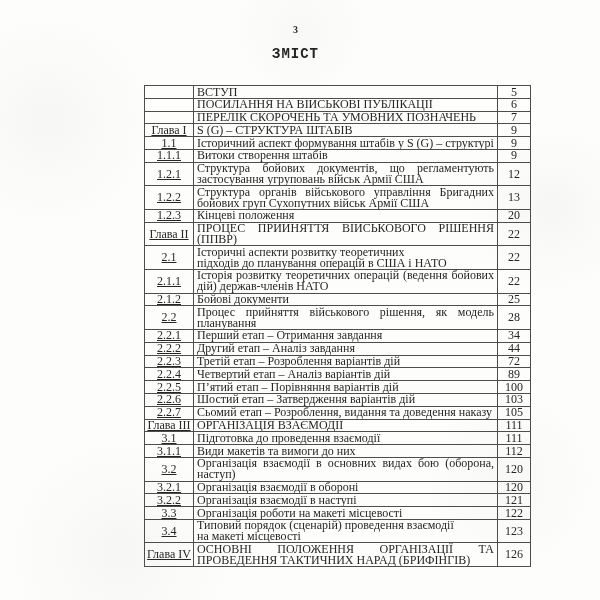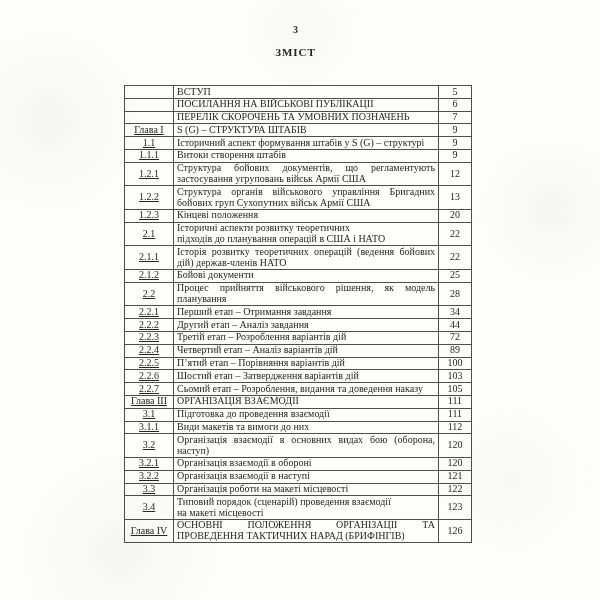--- a/index.html
+++ b/index.html
@@ -19,28 +19,28 @@
       radial-gradient(circle at 85% 80%, rgba(120,120,120,0.04), rgba(0,0,0,0) 12%),
       radial-gradient(circle at 50% 5%, rgba(120,120,120,0.04), rgba(0,0,0,0) 10%),
       #fdfdfc;
   }
   .page-number {
     position: absolute; left: 128px; top: 24px; width: 335px;
     text-align: center; font-size: 10px; font-weight: bold; color: #2b2b2b;
   }
   .page-title {
     position: absolute; left: 128px; top: 46px; width: 335px;
-    text-align: center; font-size: 11px; font-weight: bold;
-    letter-spacing: 1px; color: #242424;
+    text-align: center; font-size: 14px; font-weight: bold;
+    letter-spacing: 1px; color: #242424; font-family: Liberation Mono, monospace;
   }
   table.toc {
-    position: absolute; left: 124px; top: 85px;
-    width: 348px; table-layout: fixed;
+    position: absolute; left: 144px; top: 85px;
+    width: 387px; table-layout: fixed;
     border-collapse: collapse;
-    font-size: 10px; line-height: 10.8px; color: #262626;
+    font-size: 12px; line-height: 10.8px; color: #262626;
   }
   table.toc td {
     border: 1px solid #4d4d4d;
     vertical-align: middle;
     overflow: hidden;
   }
   td.col-num  { width: 46px; text-align: center; padding: 0.5px 1px; text-decoration: underline; }
   td.col-title{ padding: 0.5px 3px; text-align: left; }
   td.col-page { width: 30px; text-align: center; padding: 0.5px 1px; }
   td.col-title.justify { text-align: justify; }
@@ -103,20 +103,25 @@
       <td class="col-title justify">Структура органів військового управління Бригадних бойових груп Сухопутних військ Армії США</td>
       <td class="col-page">13</td>
     </tr>
 
     <tr>
       <td class="col-num">1.2.3</td>
       <td class="col-title">Кінцеві положення</td>
       <td class="col-page">20</td>
     </tr>
 
+    <tr>
+      <td class="col-num">Глава II</td>
+      <td class="col-title justify">ПРОЦЕС ПРИЙНЯТТЯ ВІЙСЬКОВОГО РІШЕННЯ (ППВР)</td>
+      <td class="col-page">22</td>
+    </tr>
 
     <tr>
       <td class="col-num">2.1</td>
       <td class="col-title preline">Історичні аспекти розвитку теоретичних
 підходів до планування операцій в США і НАТО</td>
       <td class="col-page">22</td>
     </tr>
 
     <tr>
       <td class="col-num">2.1.1</td>

